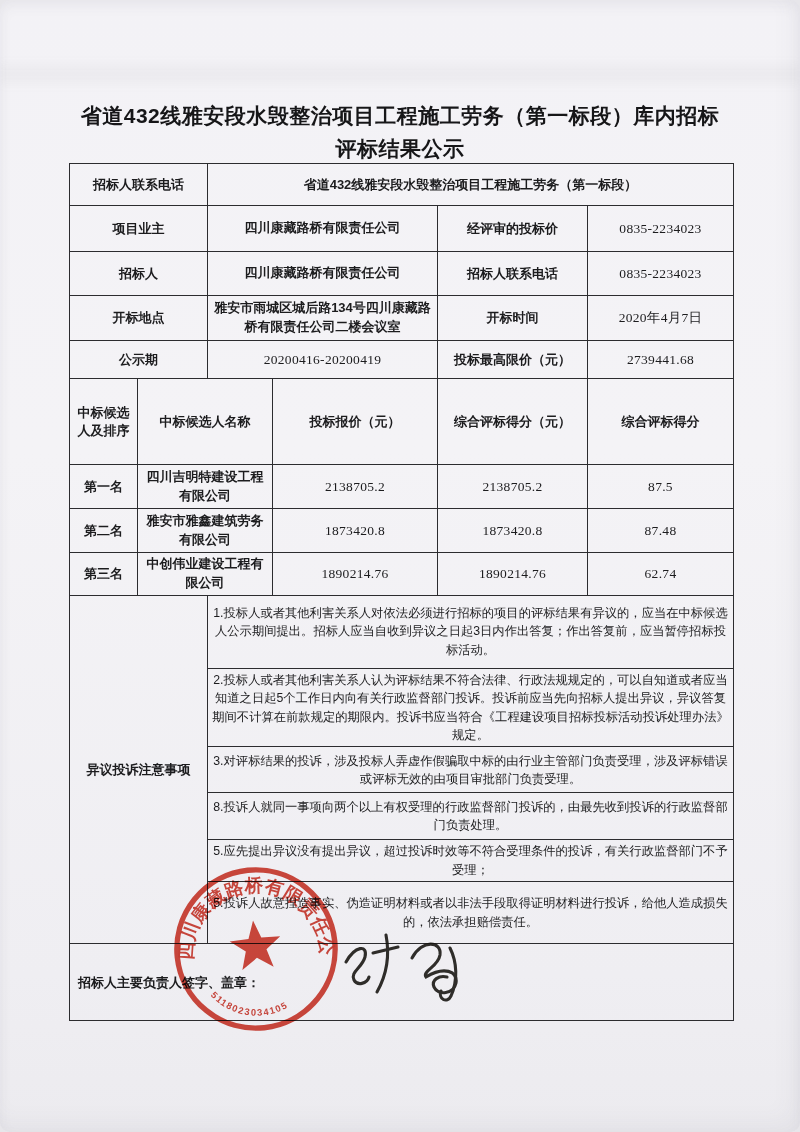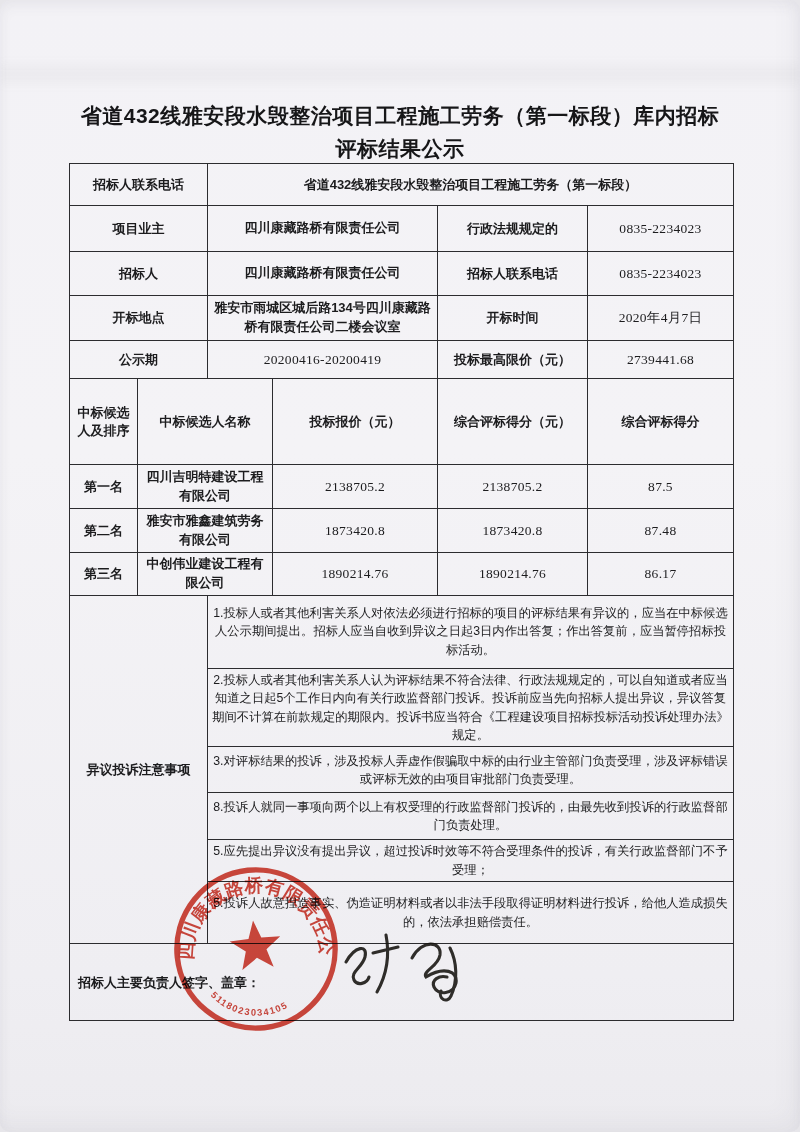--- a/index.html
+++ b/index.html
@@ -79,21 +79,21 @@
         <col style="width:146px">
     </colgroup>
     <tbody>
       <tr class="h42">
         <td colspan="2" class="lbl">招标人联系电话</td>
         <td colspan="4" class="leftal">省道432线雅安段水毁整治项目工程施工劳务（第一标段）</td>
       </tr>
       <tr class="h46">
         <td colspan="2" class="lbl">项目业主</td>
         <td colspan="2" class="name">四川康藏路桥有限责任公司</td>
-        <td class="lbl">行政法规规定的</td>
+        <td class="lbl">经评审的投标价</td>
         <td class="serif">0835-2234023</td>
       </tr>
       <tr class="h44">
         <td colspan="2" class="lbl">招标人</td>
         <td colspan="2" class="name">四川康藏路桥有限责任公司</td>
         <td class="lbl">招标人联系电话</td>
         <td class="serif">0835-2234023</td>
       </tr>
       <tr class="h45">
         <td colspan="2" class="lbl">开标地点</td>
@@ -128,21 +128,21 @@
         <td colspan="2" class="name">雅安市雅鑫建筑劳务有限公司</td>
         <td class="serif">1873420.8</td>
         <td class="serif">1873420.8</td>
         <td class="serif">87.48</td>
       </tr>
       <tr class="h43">
         <td class="lbl">第三名</td>
         <td colspan="2" class="name">中创伟业建设工程有限公司</td>
         <td class="serif">1890214.76</td>
         <td class="serif">1890214.76</td>
-        <td class="serif">86.17</td>
+        <td class="serif">62.74</td>
       </tr>
 
       <tr class="h73">
         <td colspan="2" rowspan="6" class="lbl">异议投诉注意事项</td>
         <td colspan="4" class="note">1.投标人或者其他利害关系人对依法必须进行招标的项目的评标结果有异议的，应当在中标候选人公示期间提出。招标人应当自收到异议之日起3日内作出答复；作出答复前，应当暂停招标投标活动。</td>
       </tr>
       <tr class="h69">
         <td colspan="4" class="note">2.投标人或者其他利害关系人认为评标结果不符合法律、行政法规规定的，可以自知道或者应当知道之日起5个工作日内向有关行政监督部门投诉。投诉前应当先向招标人提出异议，异议答复期间不计算在前款规定的期限内。投诉书应当符合《工程建设项目招标投标活动投诉处理办法》规定。</td>
       </tr>
       <tr class="h46">

